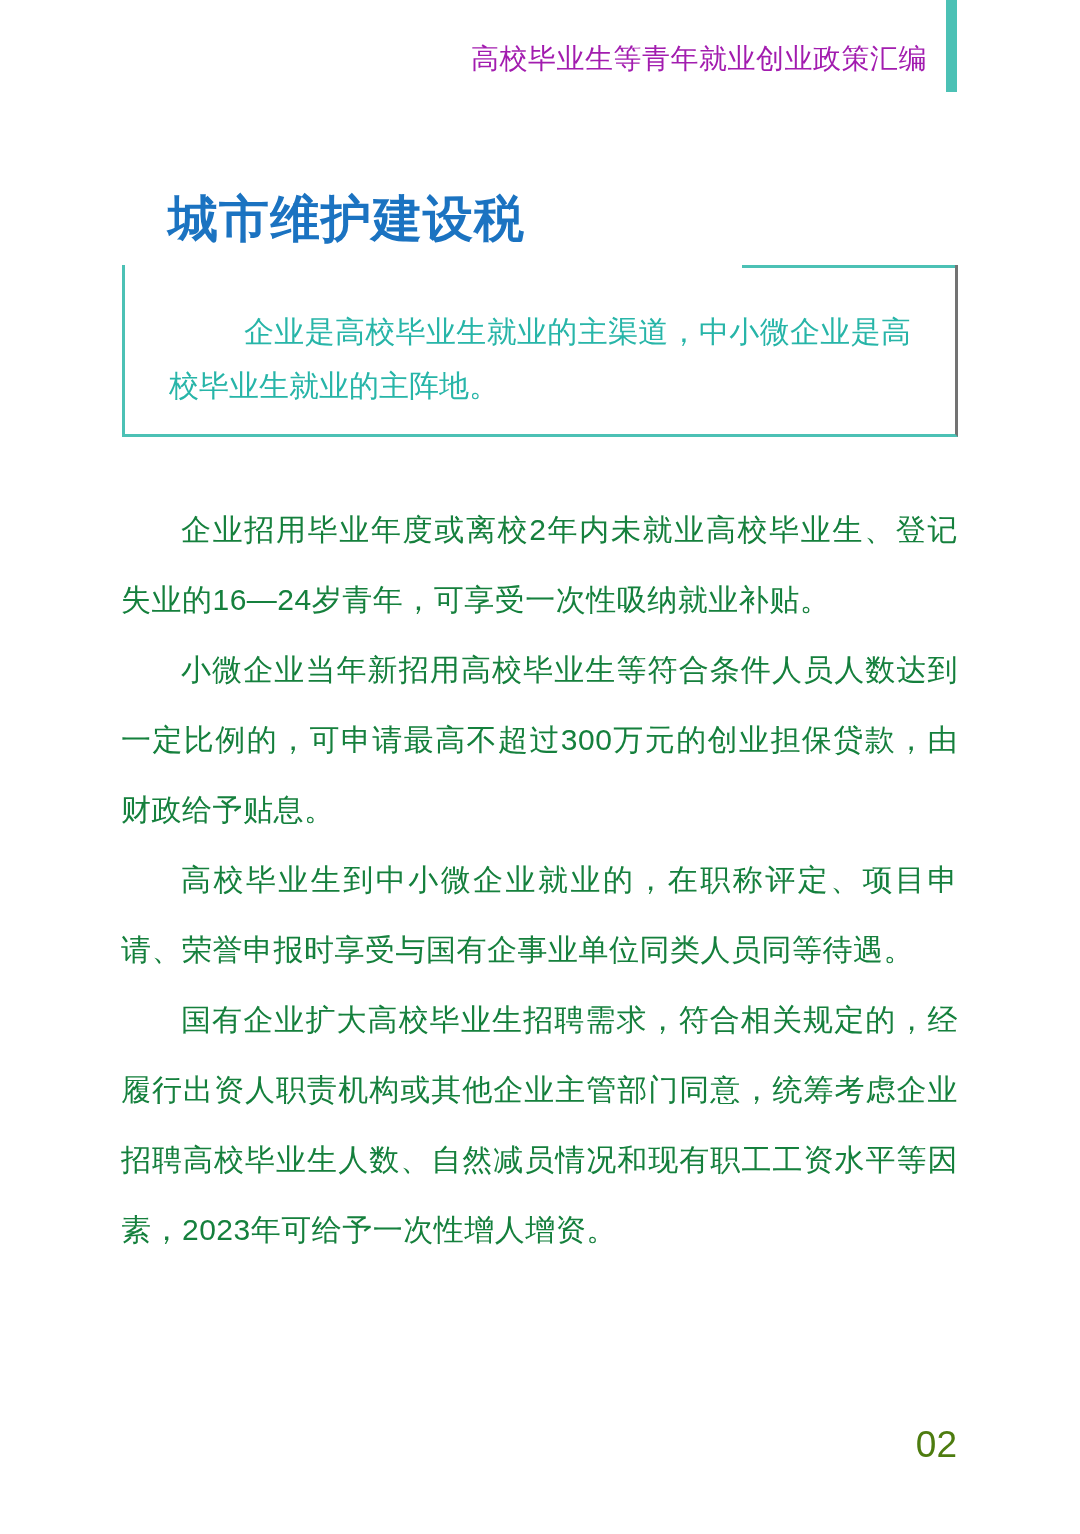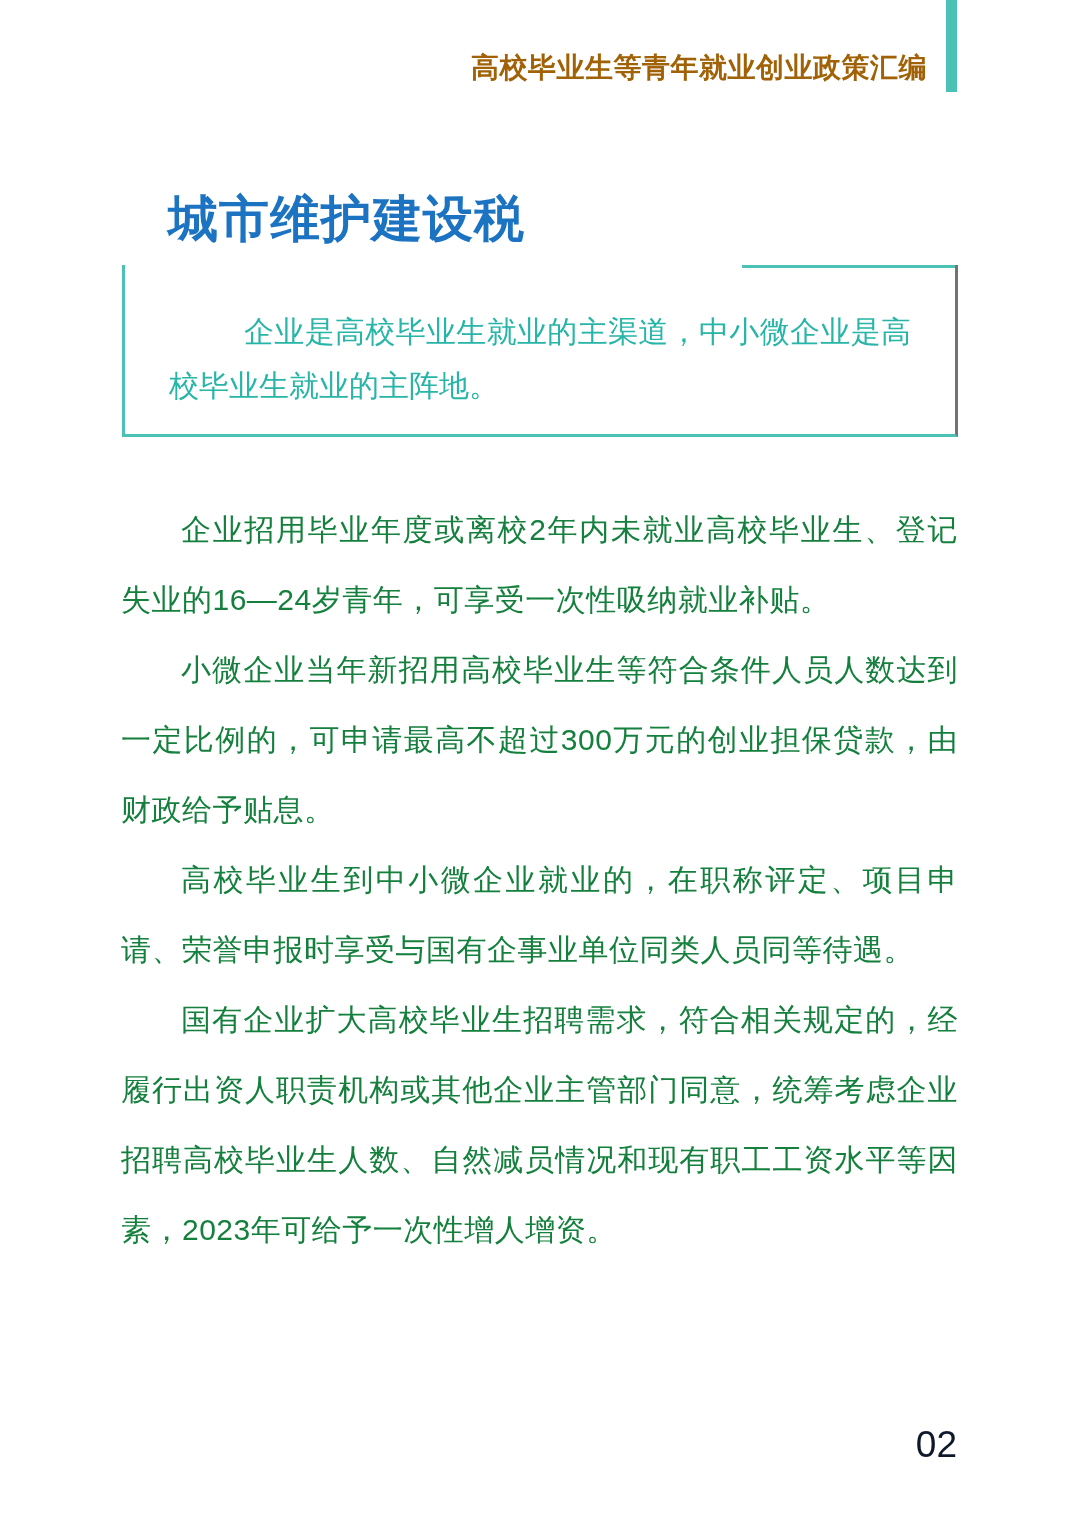--- a/index.html
+++ b/index.html
@@ -6,25 +6,25 @@
   .page{
     position:relative;
     width:1080px;height:1534px;
     background:#ffffff;
     overflow:hidden;
     font-family:"Liberation Sans","DejaVu Sans",sans-serif;
   }
   
   .header-title{
     position:absolute;
-    top:49px;right:153px;
+    top:40px;right:153px;
     font-size:28px;
-    font-weight:700;
+    font-weight:400;
     letter-spacing:0.5px;
-    color:#a16207;
+    color:#a21caf;
     white-space:nowrap;
   }
   .header-accent-bar{
     position:absolute;
     top:0;left:946px;
     width:11px;height:92px;
     background:#4cc1b5;
   }
   
   .doc-title{
@@ -76,21 +76,21 @@
     text-align:justify;
     text-indent:2em;
     letter-spacing:0.5px;
   }
   
   .page-number{
     position:absolute;
     right:123px;top:1424px;
     font-size:37px;
     font-weight:500;
-    color:#0f172a;
+    color:#4d7c0f;
   }
 </style>
 </head>
 <body>
 
 <div class="page">
 
   <div class="header-title">高校毕业生等青年就业创业政策汇编</div>
 
   <div class="header-accent-bar"></div>

